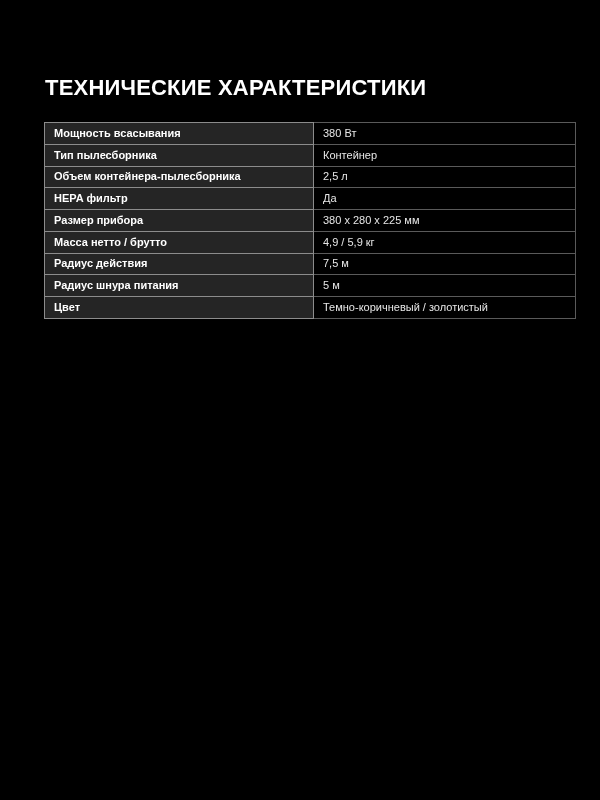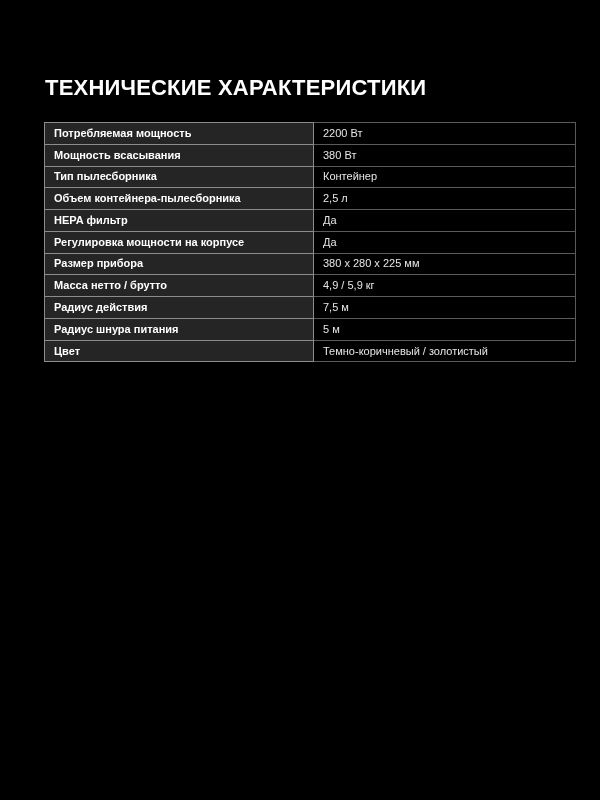--- a/index.html
+++ b/index.html
@@ -92,42 +92,34 @@
 </head>
 <body>
 
 <div id="page">
 
   <h1 id="spec-title">ТЕХНИЧЕСКИЕ ХАРАКТЕРИСТИКИ</h1>
 
   <table id="spec-table">
     <tbody id="spec-table-body">
 
-    <tr>
-          <td class="spec-name">Потребляемая мощность</td>
-          <td class="spec-value">2200 Вт</td>
-        </tr>
         <tr>
           <td class="spec-name">Мощность всасывания</td>
           <td class="spec-value">380 Вт</td>
         </tr>
         <tr>
           <td class="spec-name">Тип пылесборника</td>
           <td class="spec-value">Контейнер</td>
         </tr>
         <tr>
           <td class="spec-name">Объем контейнера-пылесборника</td>
           <td class="spec-value">2,5 л</td>
         </tr>
         <tr>
           <td class="spec-name">HEPA фильтр</td>
-          <td class="spec-value">Да</td>
-        </tr>
-        <tr>
-          <td class="spec-name">Регулировка мощности на корпусе</td>
           <td class="spec-value">Да</td>
         </tr>
         <tr>
           <td class="spec-name">Размер прибора</td>
           <td class="spec-value">380 x 280 x 225 мм</td>
         </tr>
         <tr>
           <td class="spec-name">Масса нетто / брутто</td>
           <td class="spec-value">4,9 / 5,9 кг</td>
         </tr>

